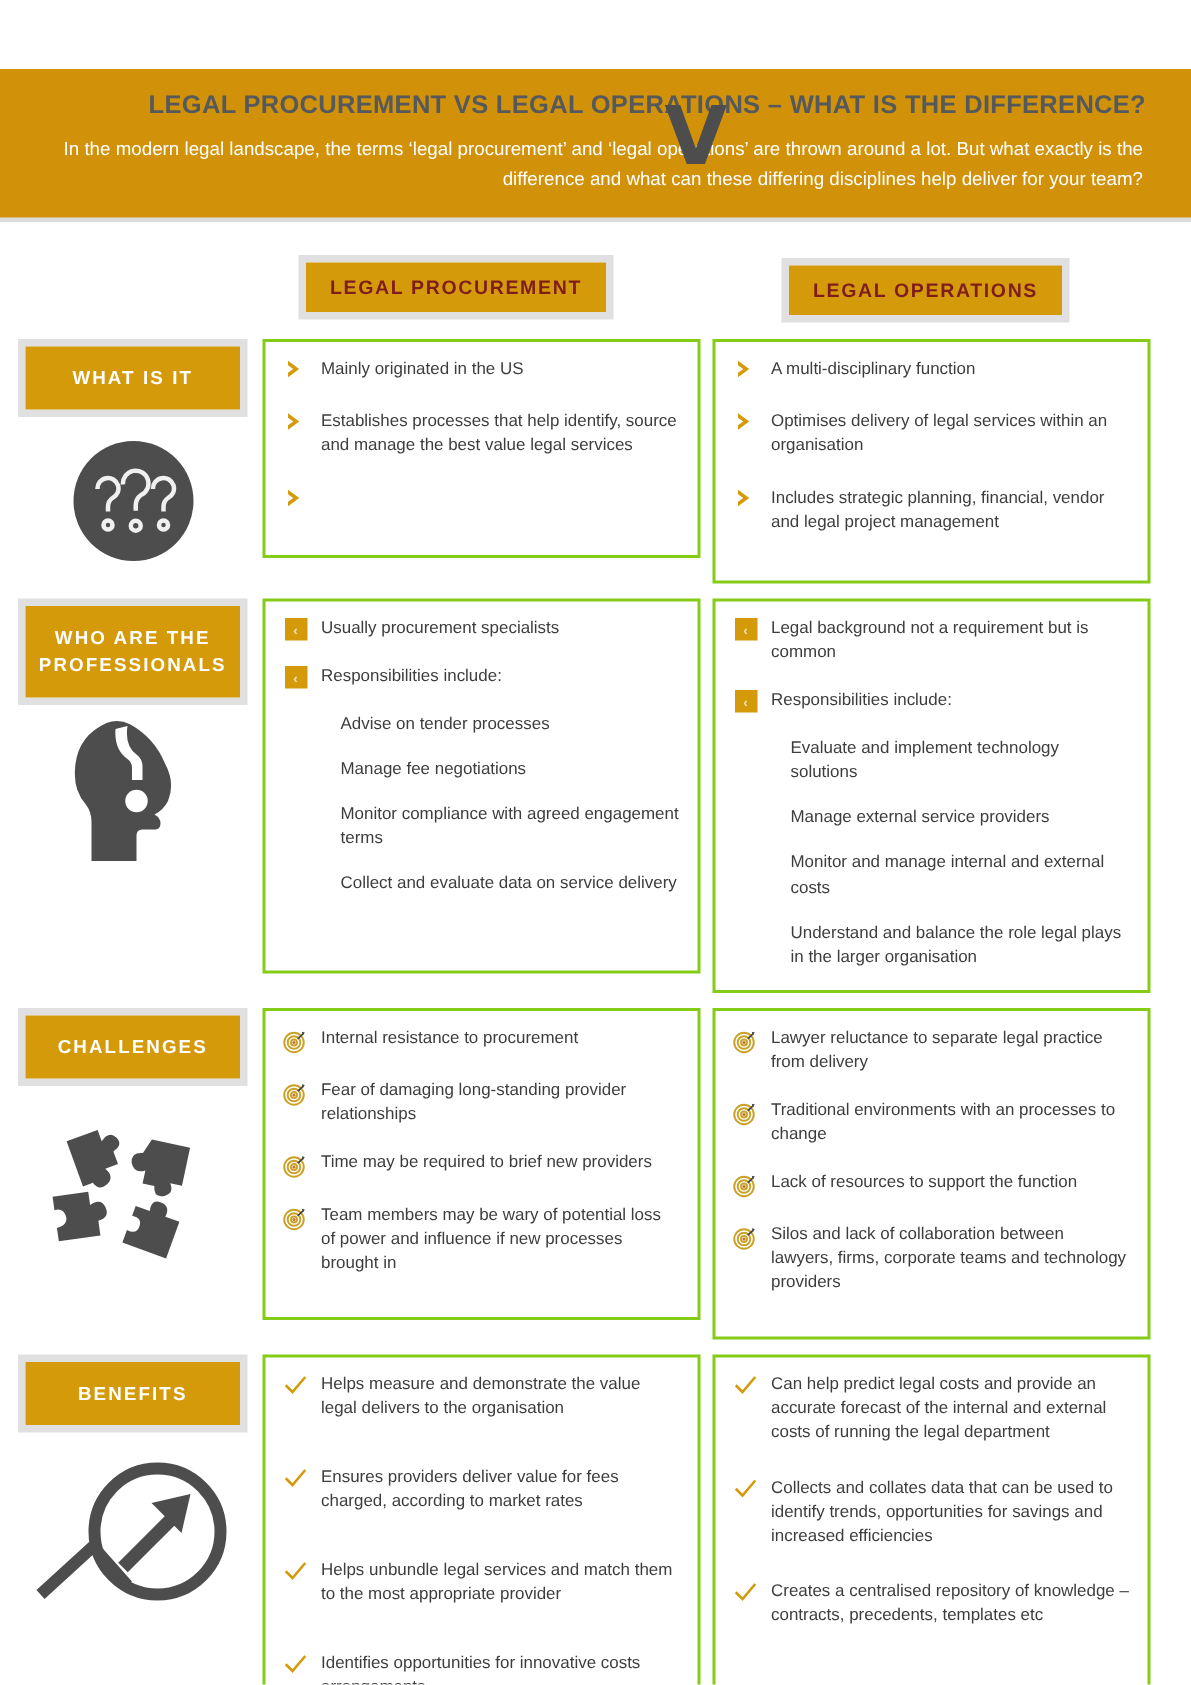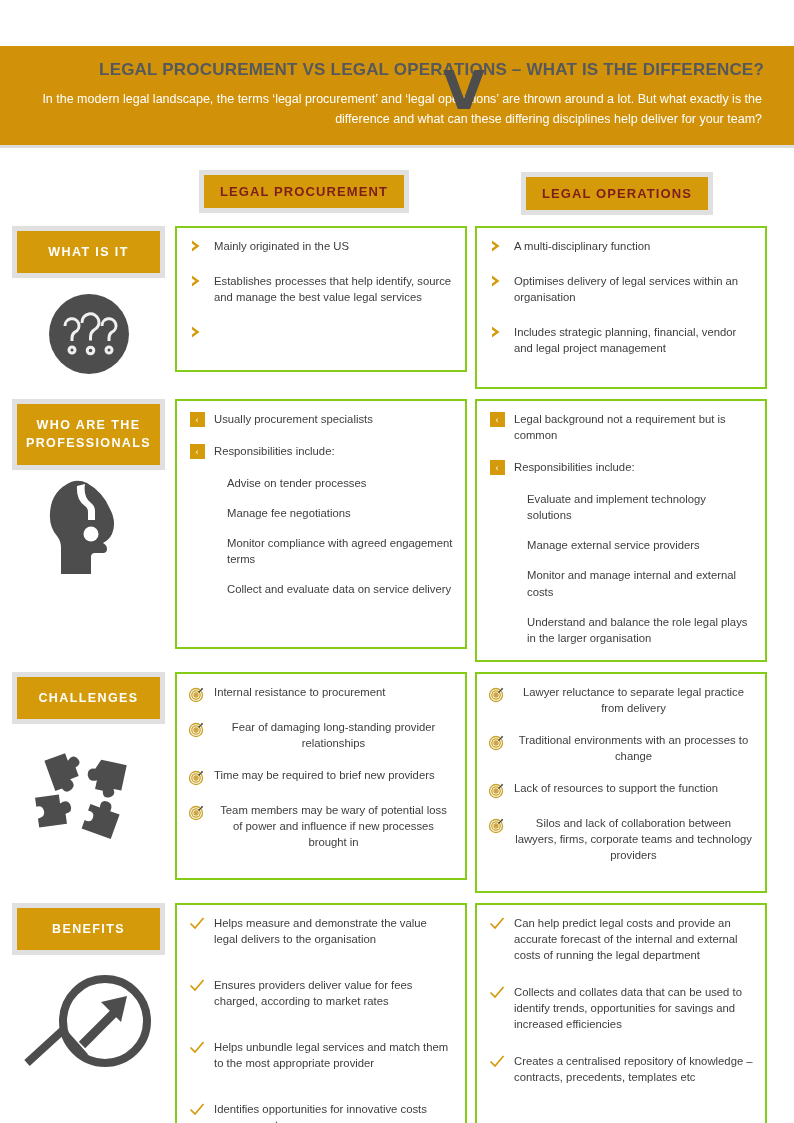--- a/index.html
+++ b/index.html
@@ -156,21 +156,21 @@
 
   
   #row-what .bullet { margin-bottom: 19px; }
   #row-who  .bullet { margin-bottom: 16px; }
   #row-chal .bullet { margin-bottom: 16px; }
   #row-ben  .bullet { margin-bottom: 30px; }
   #row-ben .col-right .bullet { margin-bottom: 21px; }
 
   #row-what .content-col { min-height: 146px; }
   #row-who  .content-col { min-height: 250px; }
-  #row-chal .content-col { min-height: 190px; text-align: center; }
+  #row-chal .content-col { min-height: 190px; }
   #row-ben  .content-col { min-height: 272px; }
 
   .icon-svg { display: block; }
 </style>
 </head>
 <body>
 
 <div class="header">
   <div class="header-title">LEGAL PROCUREMENT VS LEGAL OPERATIONS – WHAT IS THE DIFFERENCE?</div>
   <div class="header-sub">In the modern legal landscape, the terms ‘legal procurement’ and ‘legal operations’ are thrown around a lot. But what exactly is the difference and what can these differing disciplines help deliver for your team?</div>

